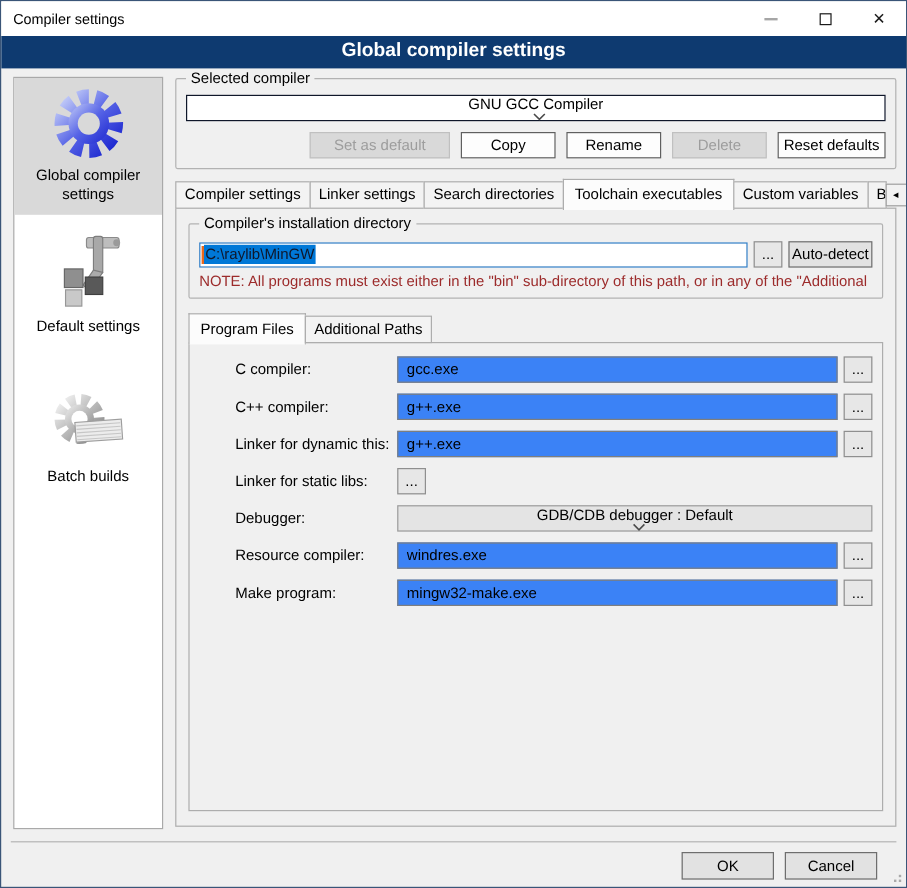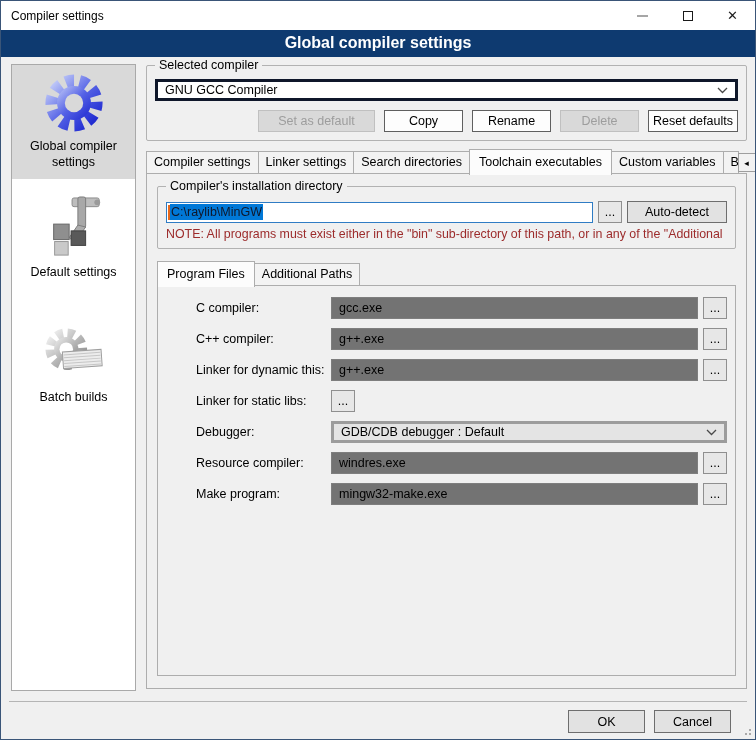--- a/index.html
+++ b/index.html
@@ -28,22 +28,22 @@
   .side-item .lbl { font-size: 12.5px; text-align: center; line-height: 1.25; }
   .side-item.profiler { margin-top: 8px; }
   .side-item.batch { margin-top: 26px; }
   
   .main { position: absolute; left: 145px; top: 62px; width: 601px; }
   .groupbox { position: relative; border: 1px solid #b2b2b2; border-radius: 2px; }
   .groupbox > .glabel { position: absolute; top: -8px; left: 8px; background: #f0f0f0;
     padding: 0 4px; font-size: 12.5px; }
   .gb-compiler { margin-top: 2px; padding: 13px 8px 8px; }
   
-  .combo { height: 22px; background: #fff; border: 3px solid #0f172a; display: flex;
-    align-items: center; padding: 0 7px; cursor: default; }
+  .combo { height: 22px; background: #fff; border: 1px solid #0f172a; display: flex;
+    align-items: center; padding: 0 7px; cursor: default; flex-direction: column; }
   .combo .cval { flex: 1; font-size: 12.5px; }
   .combo.gray { background: #e4e4e4; border-color: #9c9c9c; }
   
   .btn { height: 22px; border: 1px solid #5f5f5f; background: #fdfdfd; font-size: 12.5px;
     display: flex; align-items: center; justify-content: center;
     font-family: inherit; cursor: default; padding: 0 2px; }
   .btn.gray { background: #e2e2e2; border-color: #6e6e6e; }
   .btn.disabled { background: #d9d9d9; border-color: #c0c0c0; color: #9d9d9d; }
   .btn-row { margin-top: 9px; display: flex; justify-content: flex-end; gap: 9px; }
   .w-setdef { width: 117px; } .w-copy, .w-rename, .w-delete { width: 79px; } .w-reset { width: 90px; }
@@ -59,30 +59,30 @@
   .tabpage { position: relative; border: 1px solid #adadad; background: #f0f0f0;
     height: 516px; margin-top: -1px; padding: 12px 10px 0; }
   
   .gb-install { padding: 14px 8px 7px; }
   .path-row { display: flex; gap: 5px; align-items: center; }
   .path-field { flex: 1; height: 21px; background: #fff; border: 1px solid #2f7cc4;
     display: flex; align-items: center; padding: 0 1px; overflow: hidden; }
   .caret { width: 2px; height: 15px; background: #e8681c; }
   .sel-text { background: #0078d7; color: #0f172a; font-size: 12.5px; padding: 1px 1px; white-space: nowrap; }
   .btn-browse { width: 24px; padding: 0; background: #e7e7e7; border-color: #8f8f8f; }
-  .btn-autodetect { width: 100px; background: #e2e2e2; border-color: #6e6e6e; }
+  .btn-autodetect { width: 70px; background: #e2e2e2; border-color: #6e6e6e; }
   .note { margin-top: 4px; color: #9c2b2b; font-size: 12.4px; white-space: nowrap; overflow: hidden; }
   
   .subtabs { margin-top: 13px; }
   .subpanel { position: relative; border: 1px solid #adadad; background: #f0f0f0;
     margin-top: -1px; height: 391px; padding: 11px 8px; }
   .field-row { display: grid; grid-template-columns: 130px 1fr 24px; column-gap: 5px;
     align-items: center; margin-bottom: 9px; margin-left: 30px; }
   .field-row .flabel { font-size: 12.5px; }
-  .field-row input { height: 22px; border: 1px solid #7e7e7e; background: #737373;
+  .field-row input { height: 22px; border: 1px solid #7e7e7e; background: #3b82f6;
     font-family: inherit; font-size: 12.5px; padding: 0 7px; width: 100%; outline: none; }
   .field-row .combo { grid-column: 2 / 4; }
   .chev { margin-left: 6px; display: flex; align-items: center; }
   
   .footer-sep { position: absolute; left: 8px; right: 8px; top: 700px; height: 1px; background: #b5b5b5; }
   .footer-btns { position: absolute; right: 24px; top: 709px; display: flex; gap: 9px; }
   .w-ok, .w-cancel { width: 77px; height: 23px; }
   .resize-grip { position: absolute; right: 4px; bottom: 4px; width: 10px; height: 10px; }
   .resize-grip i { position: absolute; width: 2px; height: 2px; background: #a9a9a9; }
 </style>

